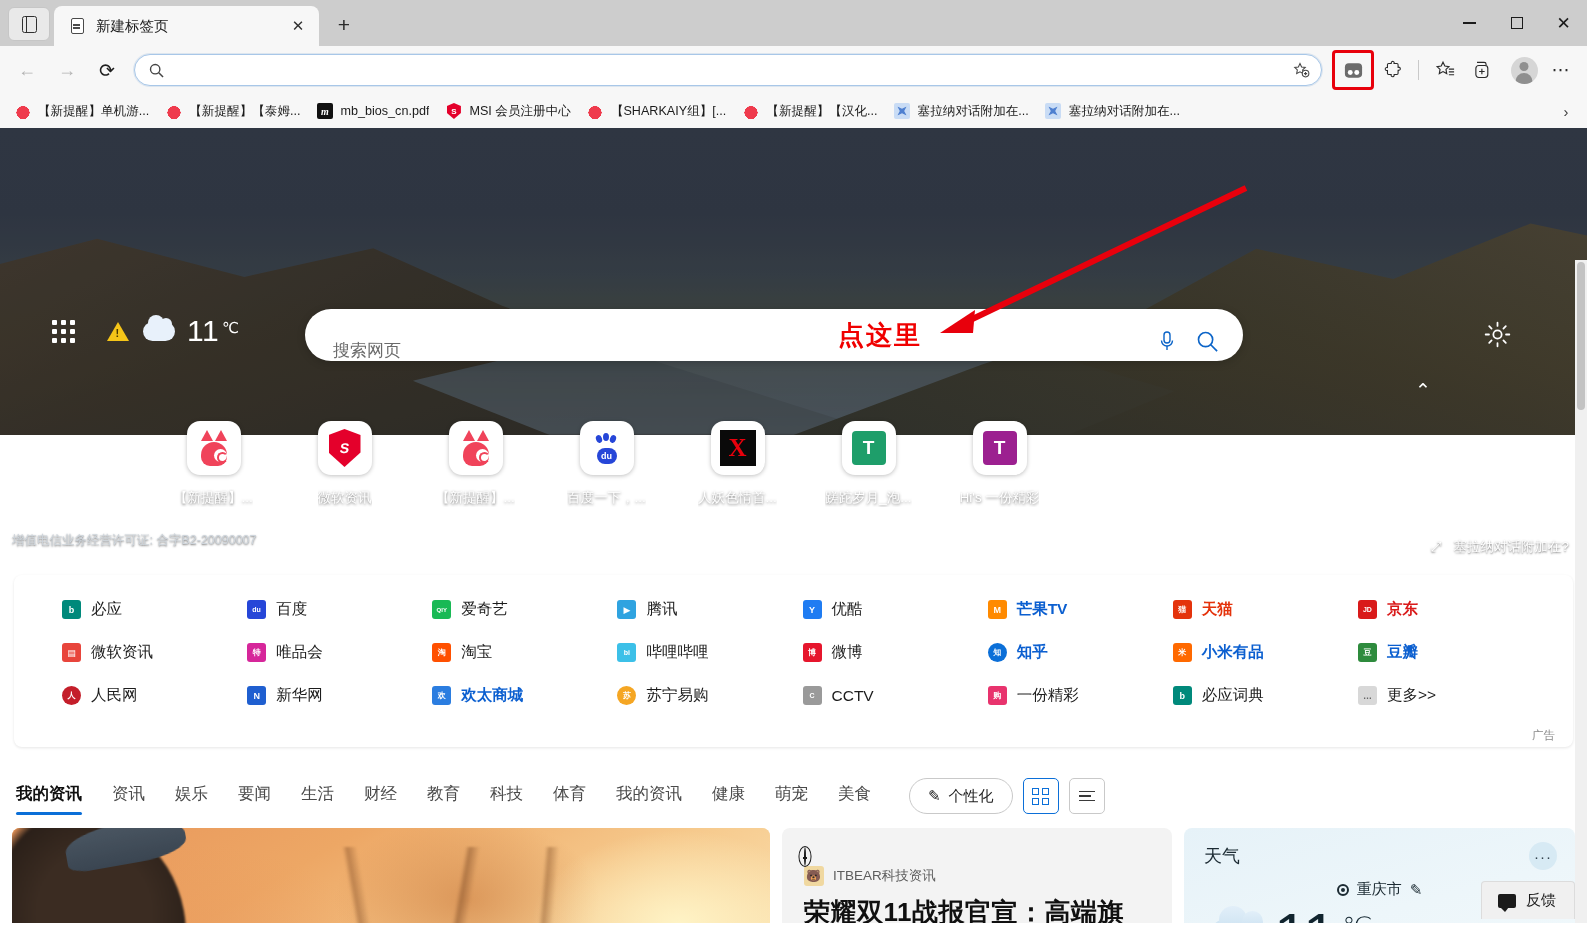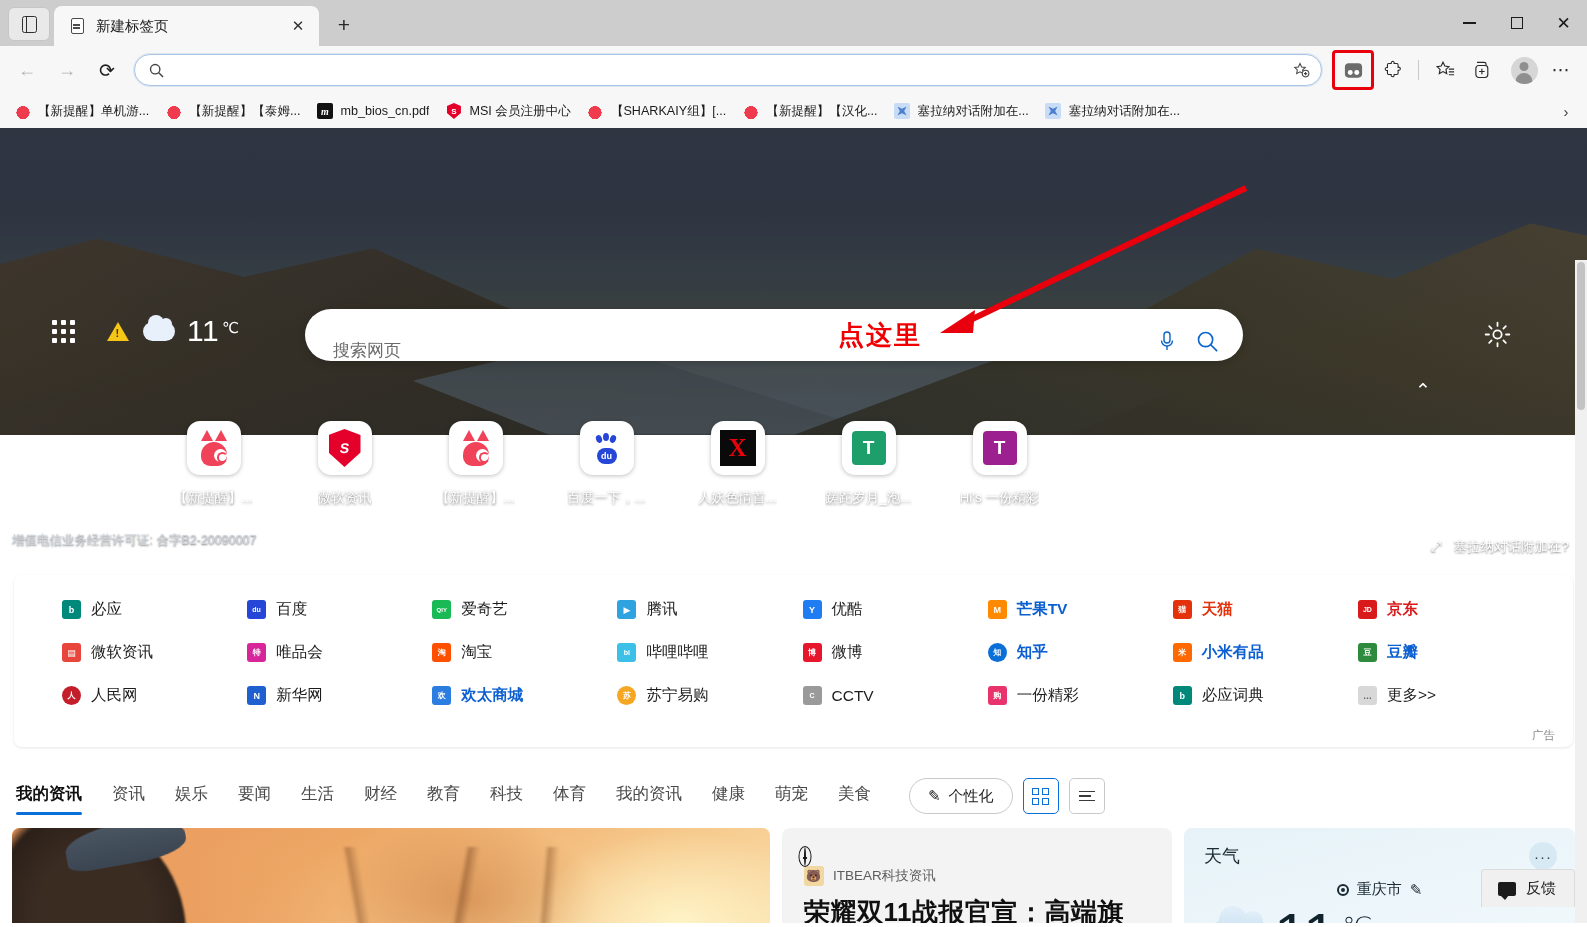--- a/index.html
+++ b/index.html
@@ -483,21 +483,21 @@
     margin-left: auto; text-align:right; font-size: 16px; color:#1c2b33; line-height:1.35;
   }
   .cw-alert .row1 { display:flex; align-items:center; gap:6px; justify-content:flex-end;}
   .cw-warn {
     width:0;height:0;border-left:8px solid transparent;border-right:8px solid transparent;
     border-bottom:14px solid #f5c518;position:relative;
   }
   .cw-warn:after{content:"!";position:absolute;left:-2px;top:3px;font-size:9px;color:#5a4400;font-weight:700;}
 
   .feedback {
-    position: absolute; right: 12px; bottom: 16px; z-index: 30;
+    position: absolute; right: 12px; bottom: 4px; z-index: 30;
     background:#f0f0f0; border: 1px solid #dcdcdc; border-bottom:none;
     display:flex; align-items:center; gap: 10px;
     padding: 9px 18px 9px 16px; border-radius: 4px 4px 0 0;
     font-size: 15px; color:#1b1b1b;
   }
   .fb-ico { width:18px;height:14px;background:#1b1b1b;border-radius:2px;position:relative;}
   .fb-ico:after{content:"";position:absolute;left:2px;bottom:-4px;
     border-left:5px solid transparent;border-right:4px solid transparent;border-top:5px solid #1b1b1b;}
 
   .scrollbar {

